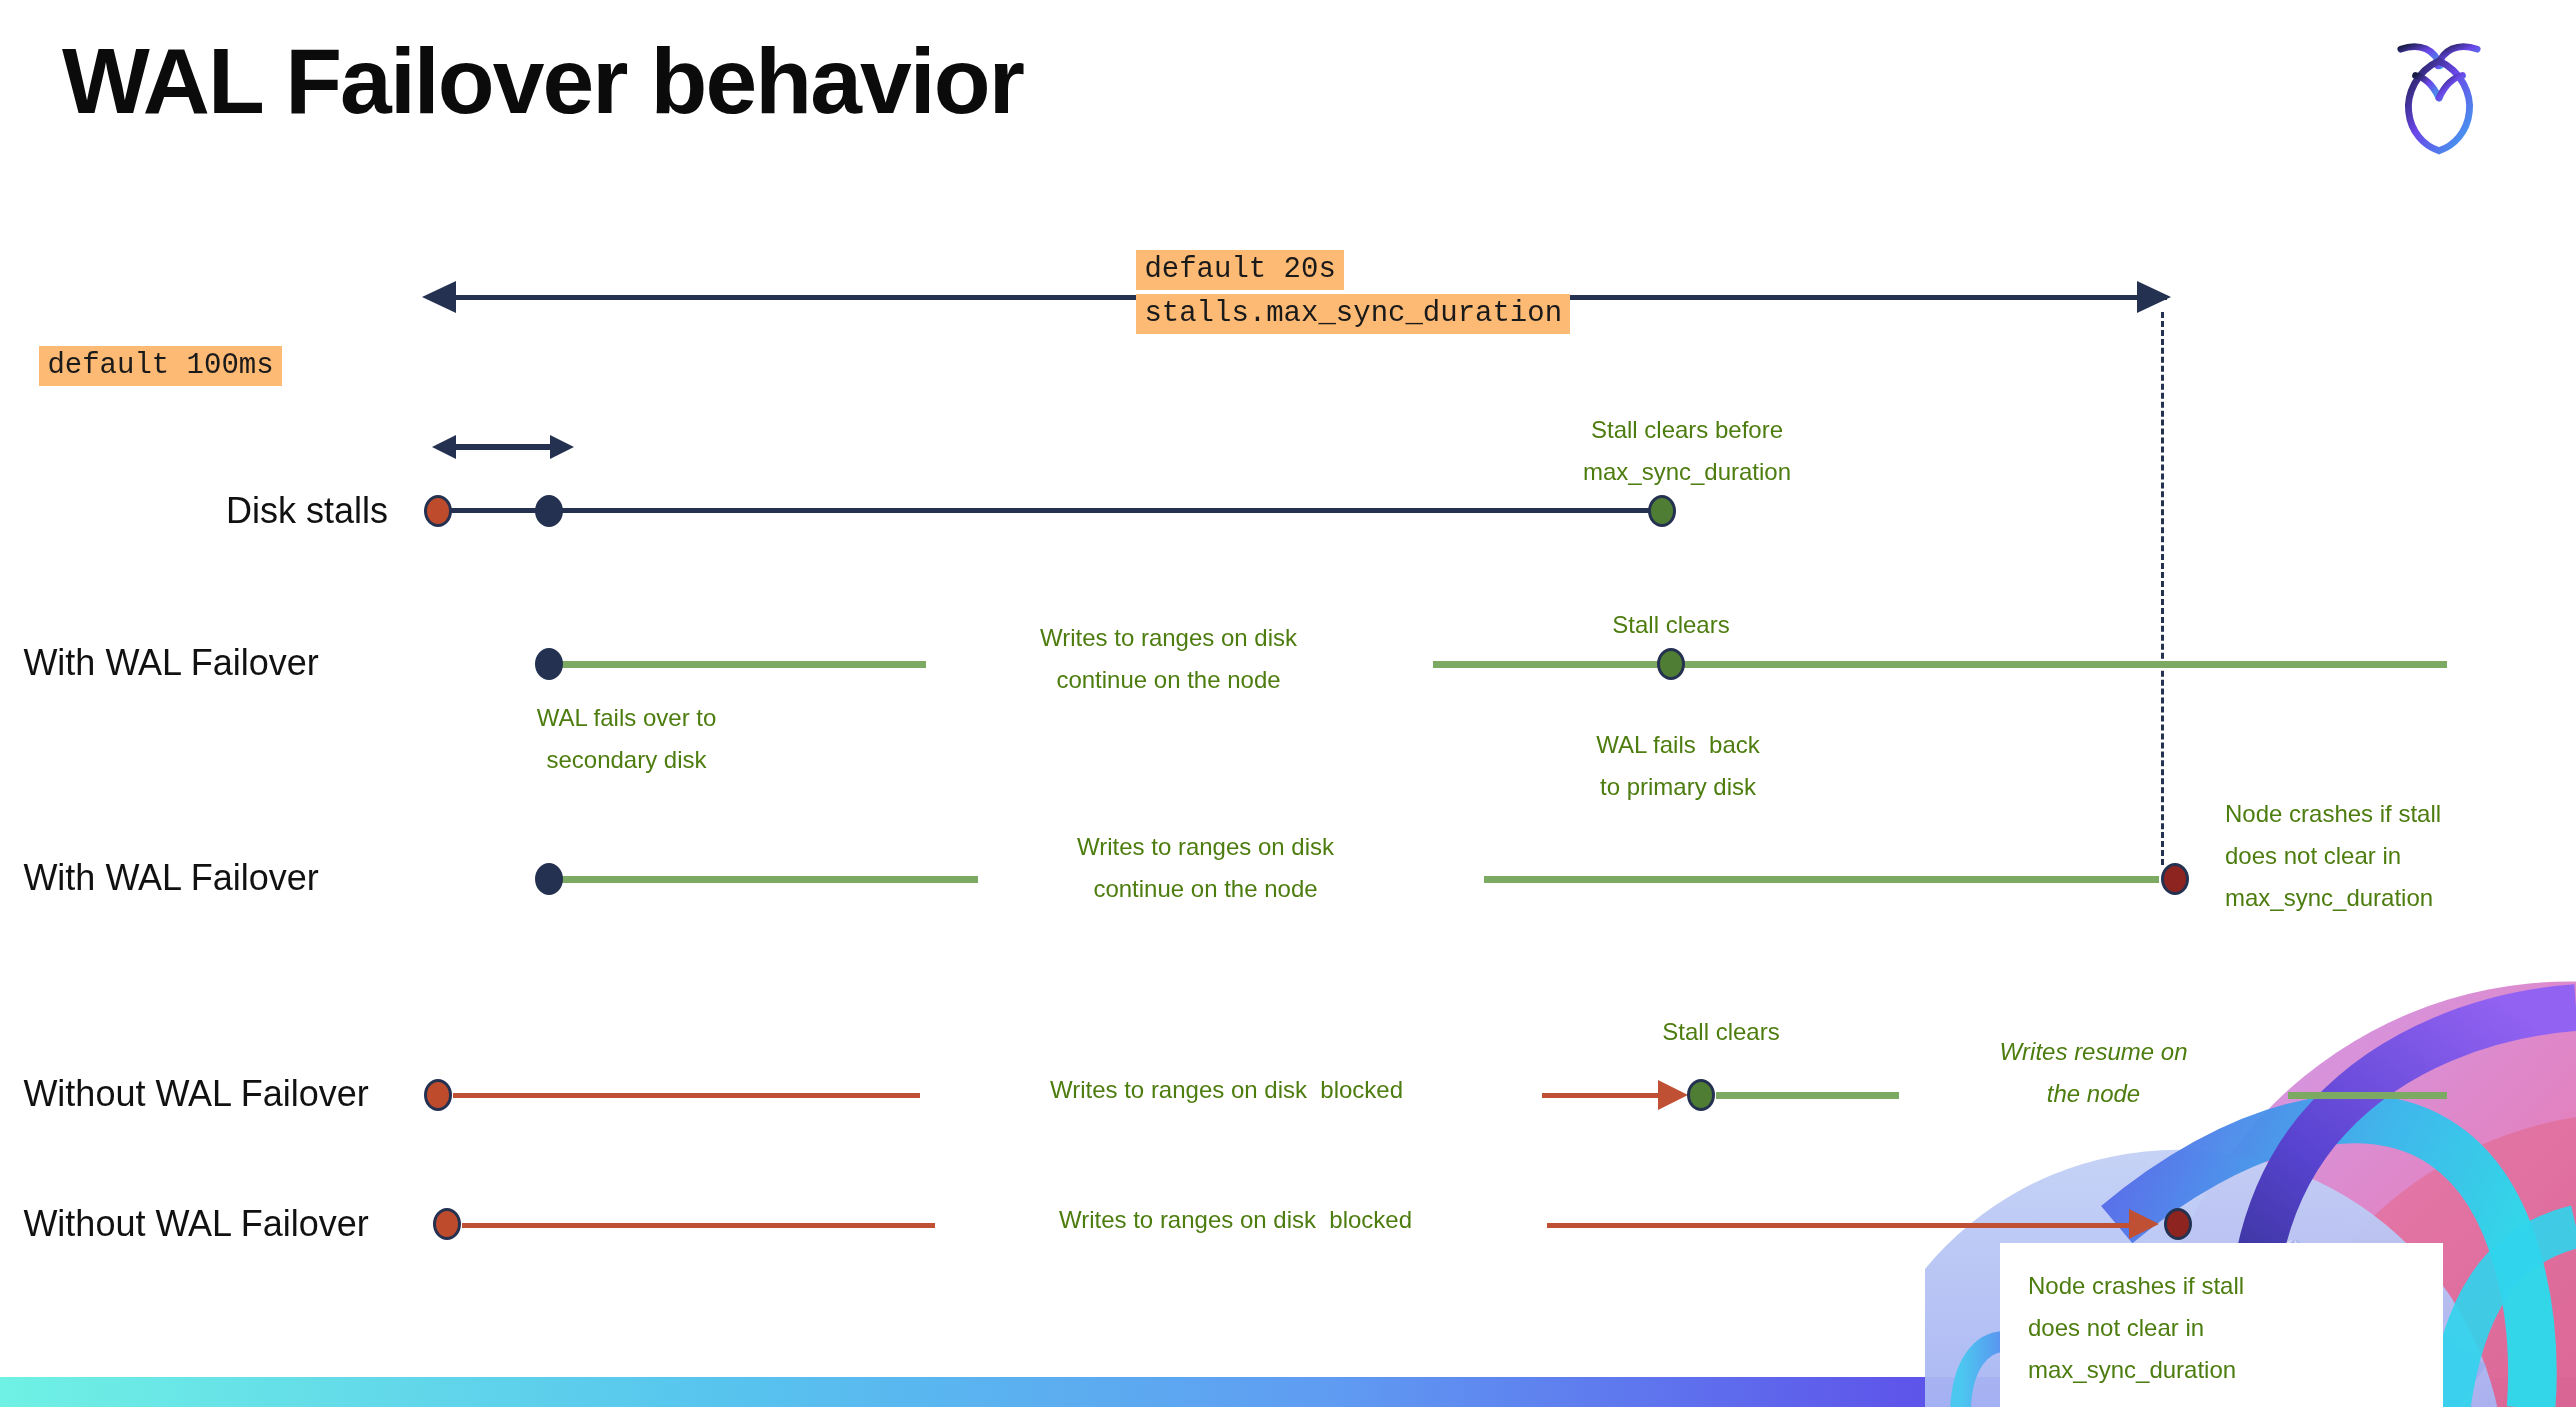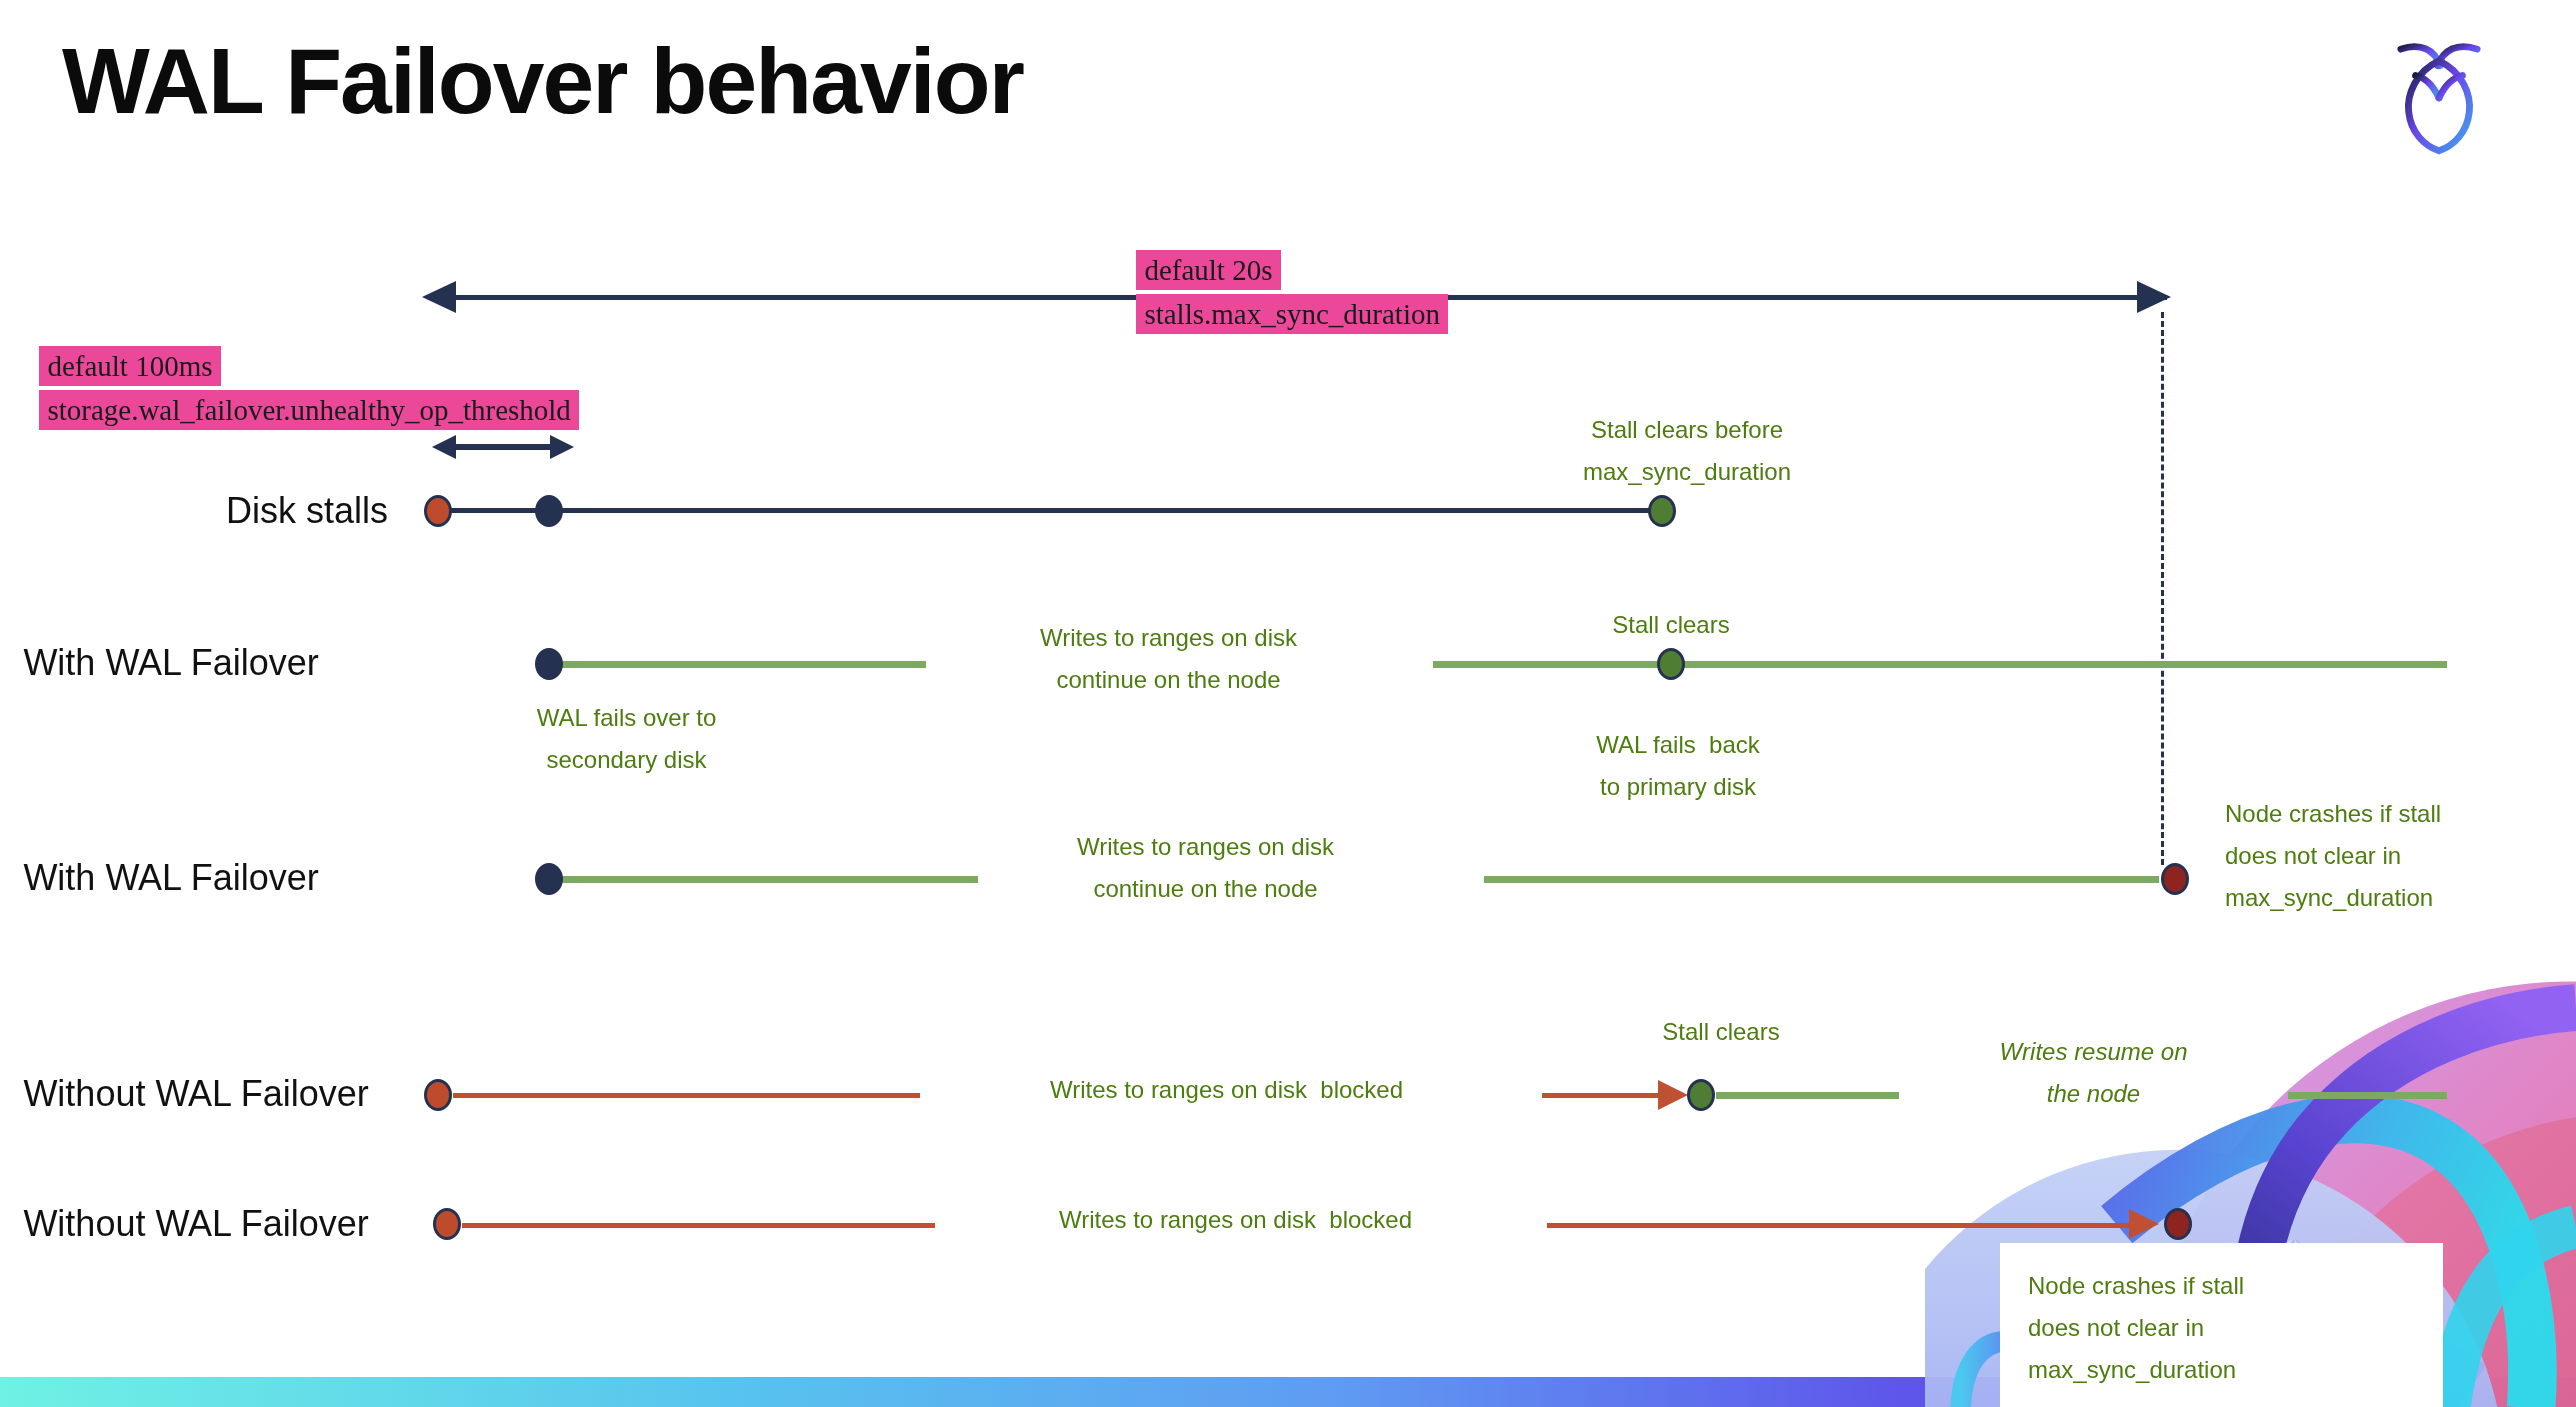--- a/index.html
+++ b/index.html
@@ -6,21 +6,21 @@
   .slide{
     position:relative;width:2576px;height:1408px;background:#ffffff;
     overflow:hidden;font-family:"Liberation Sans",sans-serif;color:#141414;
   }
   .title{
     position:absolute;left:62px;top:28px;font-size:93px;font-weight:800;
     letter-spacing:-1.9px;color:#0b0b0b;
   }
   .code-stack{position:absolute;display:flex;flex-direction:column;align-items:flex-start;gap:4.7px;z-index:6;}
   .code-stack span{
-    background:#ec4899;color:#1a1a1a;font-family:Liberation Serif, serif;
+    background:#fdba74;color:#1a1a1a;font-family:Liberation Mono, monospace;
     font-size:29px;line-height:36px;padding:1.9px 8.4px;white-space:pre;
   }
   .hline{position:absolute;background:#243150;}
   .gline{position:absolute;background:#7daa63;}
   .rline{position:absolute;background:#c05033;}
   .tri{position:absolute;width:0;height:0;}
   .dashv{position:absolute;width:0;border-left:3.7px dashed #243150;z-index:4;}
   .dot{
     position:absolute;width:28px;height:32px;border:3.7px solid #243150;border-radius:50%;
     box-sizing:border-box;transform:translate(-50%,-50%);z-index:5;
@@ -120,21 +120,20 @@
   <div class="hline z4" style="left:432px;top:295px;width:1735px;height:4.7px;"></div>
   <div class="tri z4" style="left:422px;top:281px;border-top:16px solid transparent;border-bottom:16px solid transparent;border-right:34px solid #243150;"></div>
   <div class="tri z4" style="left:2137px;top:281px;border-top:16px solid transparent;border-bottom:16px solid transparent;border-left:34px solid #243150;"></div>
   <div class="code-stack" style="left:1136px;top:250px;">
     <span>default 20s</span>
     <span>stalls.max_sync_duration</span>
   </div>
 
   <div class="code-stack" style="left:39px;top:346px;">
     <span>default 100ms</span>
-    <span>storage.wal_failover.unhealthy_op_threshold</span>
   </div>
   <div class="hline z4" style="left:452px;top:444px;width:103px;height:5.6px;"></div>
   <div class="tri z4" style="left:432px;top:435px;border-top:12px solid transparent;border-bottom:12px solid transparent;border-right:24px solid #243150;"></div>
   <div class="tri z4" style="left:550px;top:435px;border-top:12px solid transparent;border-bottom:12px solid transparent;border-left:24px solid #243150;"></div>
 
   <div class="dashv" style="left:2161px;top:312px;height:553px;"></div>
 
   <div class="rowlabel" style="left:112px;top:490px;width:276px;text-align:right;">Disk stalls</div>
   <div class="hline z4" style="left:438px;top:508px;width:1224px;height:4.7px;"></div>
   <div class="dot dot-red" style="left:438px;top:511px;"></div>

